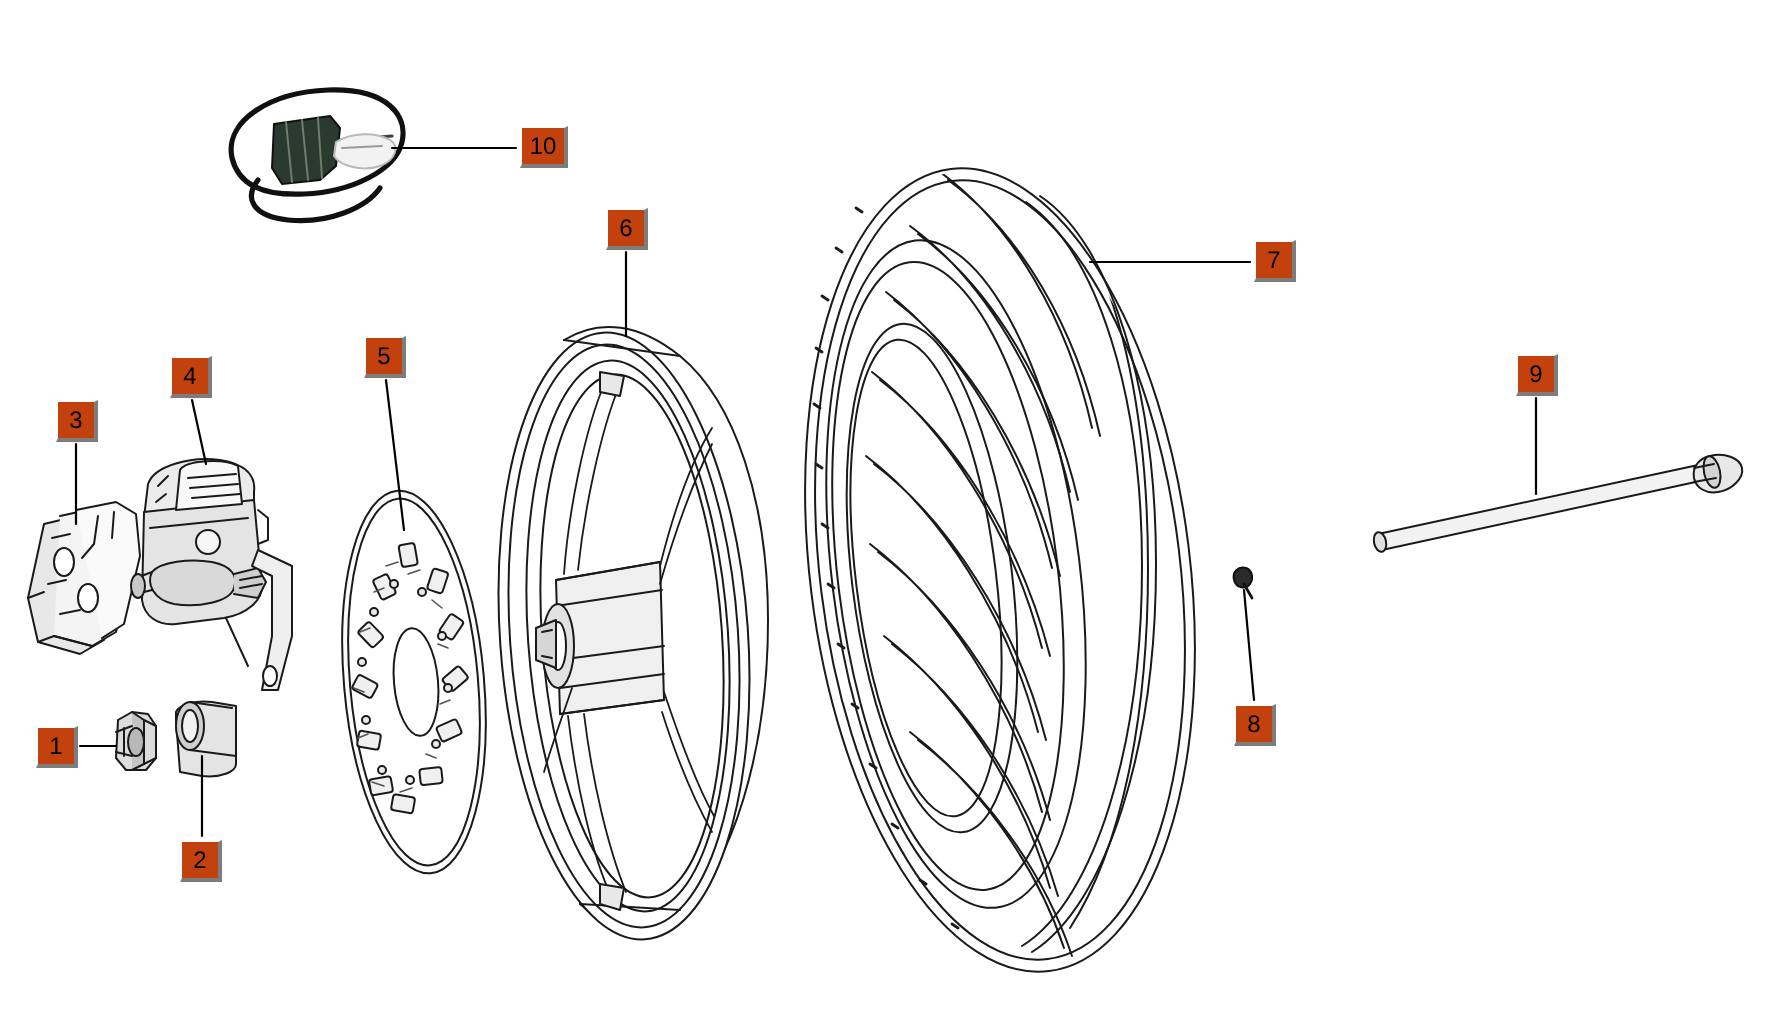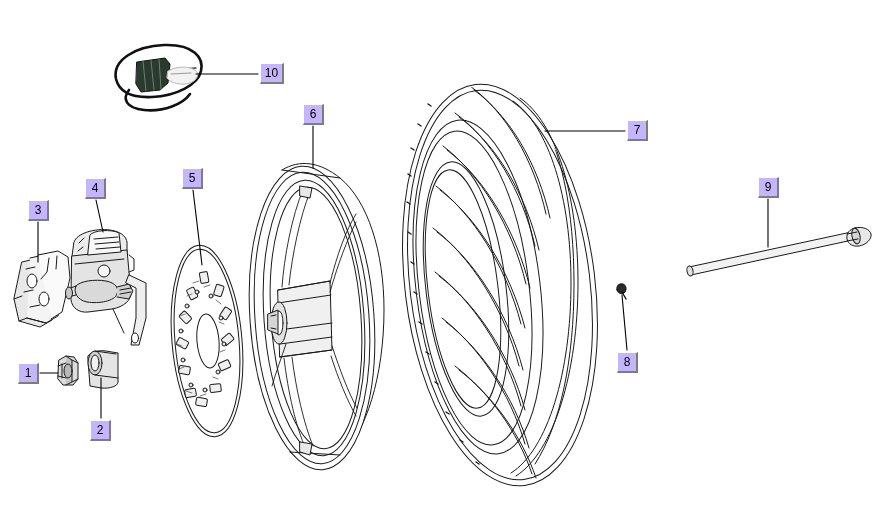--- a/index.html
+++ b/index.html
@@ -20,21 +20,21 @@
   #diagram-svg {
     position: absolute;
     left: 0;
     top: 0;
     width: 884px;
     height: 506px;
   }
   .callout {
     position: absolute;
     box-sizing: border-box;
-    background: #c4b5fd;
+    background: #c2410c;
     border-top: 1px solid #ffffff;
     border-left: 1px solid #ffffff;
     border-right: 2px solid #7d7d7d;
     border-bottom: 2px solid #7d7d7d;
     color: #000000;
     font-family: "Liberation Sans", sans-serif;
     font-size: 12px;
     line-height: 18px;
     text-align: center;
     height: 21px;

